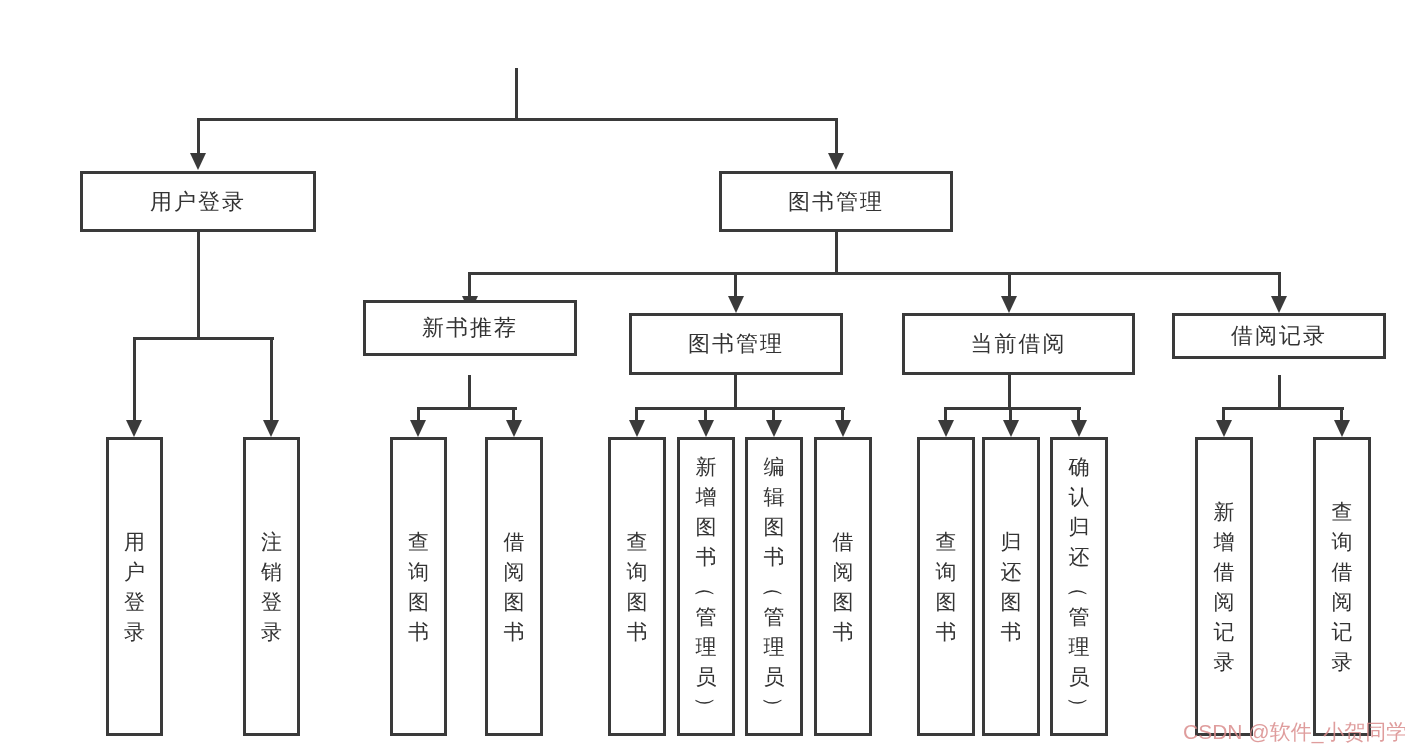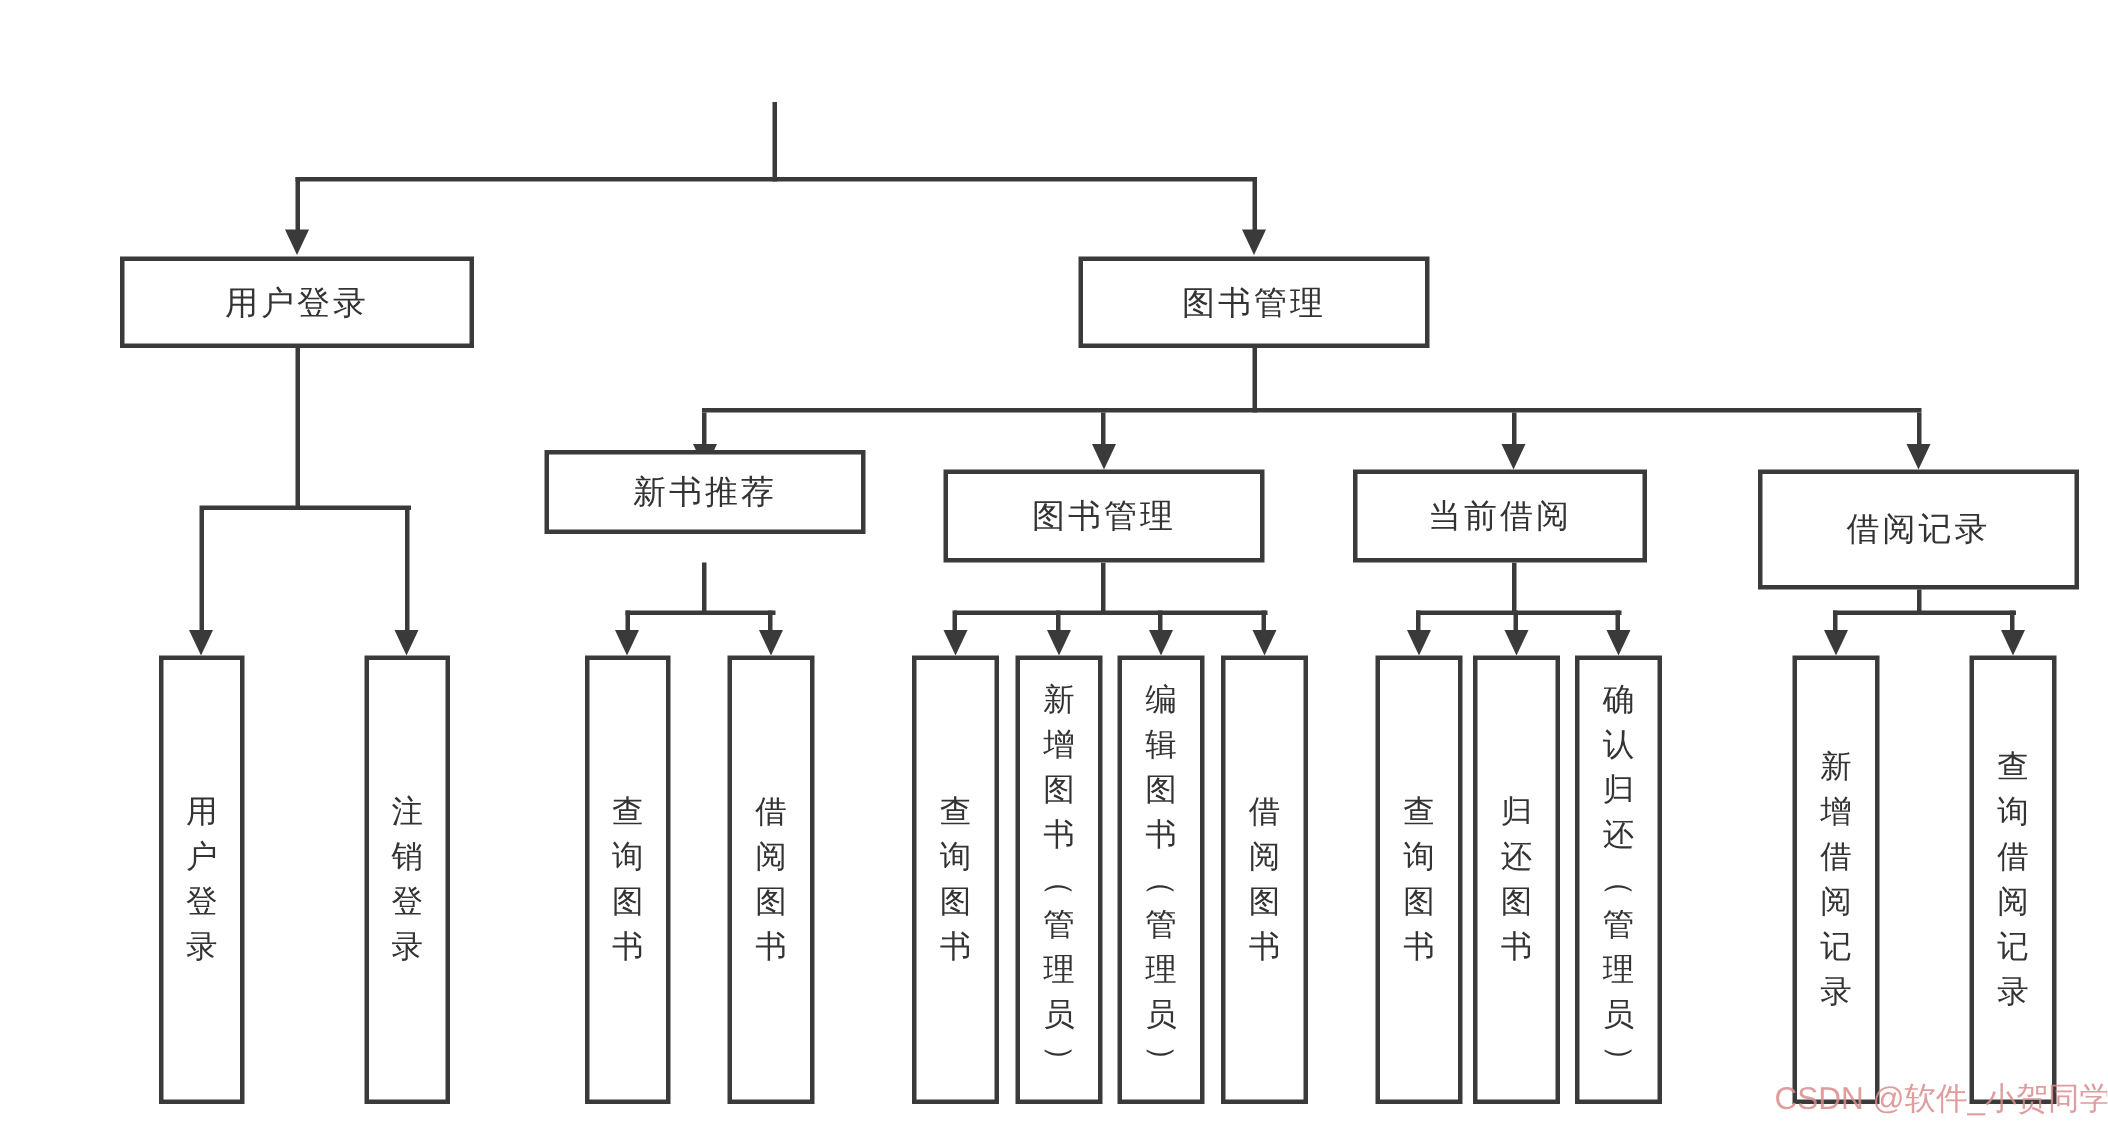--- a/index.html
+++ b/index.html
@@ -88,22 +88,22 @@
   <div class="arrow" style="left:462px;top:296px;"></div>
   <div class="vline" style="left:734px;top:275px;width:3px;height:23px;"></div>
   <div class="arrow" style="left:728px;top:296px;"></div>
   <div class="vline" style="left:1008px;top:275px;width:3px;height:23px;"></div>
   <div class="arrow" style="left:1001px;top:296px;"></div>
   <div class="vline" style="left:1278px;top:275px;width:3px;height:23px;"></div>
   <div class="arrow" style="left:1271px;top:296px;"></div>
 
   <div class="hnode" style="left:363px;top:300px;width:214px;height:56px;">新书推荐</div>
   <div class="hnode" style="left:629px;top:313px;width:214px;height:62px;">图书管理</div>
-  <div class="hnode" style="left:902px;top:313px;width:196px;height:62px;">当前借阅</div>
-  <div class="hnode" style="left:1172px;top:313px;width:214px;height:80px;text-align:right;">借阅记录</div>
+  <div class="hnode" style="left:902px;top:313px;width:233px;height:62px;">当前借阅</div>
+  <div class="hnode" style="left:1172px;top:313px;width:214px;height:46px;text-align:right;">借阅记录</div>
 
   <div class="vline" style="left:468px;top:375px;width:3px;height:35px;"></div>
   <div class="hline" style="left:417px;top:407px;width:100px;height:3px;"></div>
   <div class="vline" style="left:417px;top:407px;width:3px;height:15px;"></div>
   <div class="arrow" style="left:410px;top:420px;"></div>
   <div class="vline" style="left:512px;top:407px;width:3px;height:15px;"></div>
   <div class="arrow" style="left:506px;top:420px;"></div>
 
   <div class="vline" style="left:734px;top:375px;width:3px;height:35px;"></div>
   <div class="hline" style="left:636px;top:407px;width:209px;height:3px;"></div>

